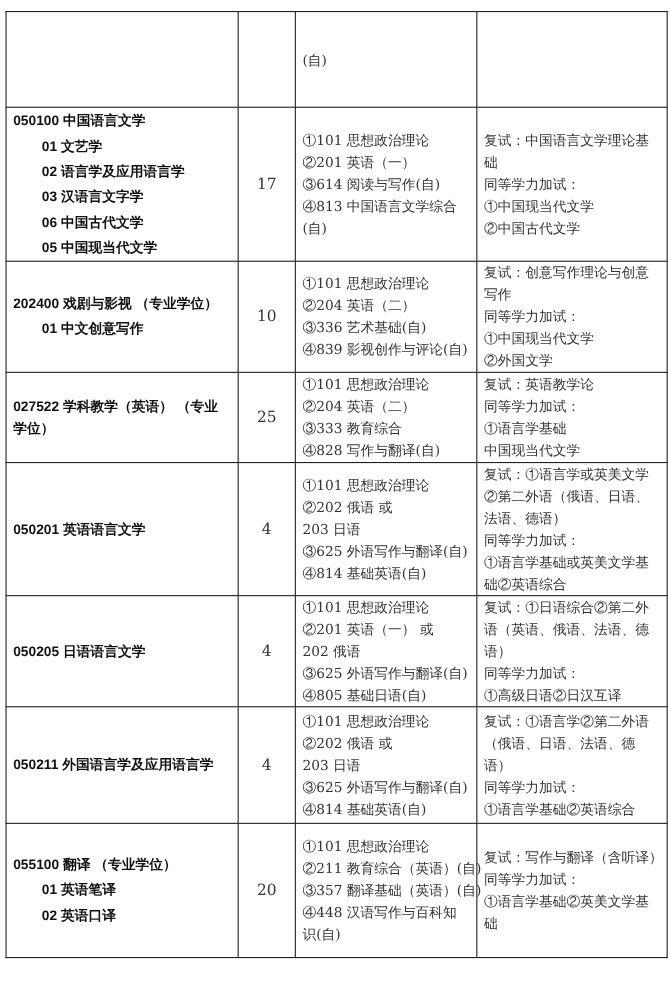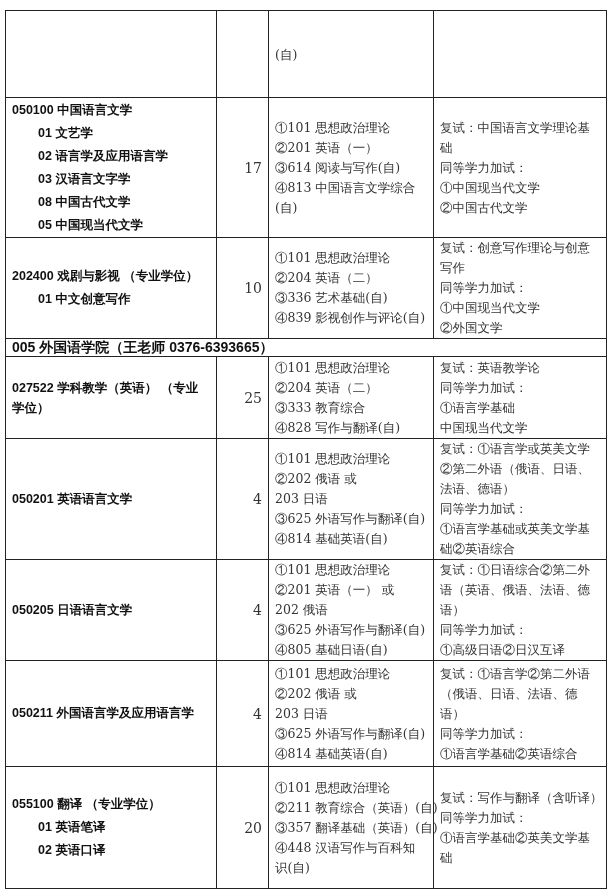--- a/index.html
+++ b/index.html
@@ -4,21 +4,21 @@
 <style>
   html, body { margin: 0; padding: 0; background: #ffffff; }
   body { width: 609px; height: 893px; position: relative; overflow: hidden;
          font-family: "DejaVu Serif", "Liberation Serif", serif; color: #111; }
   table.grid { position: absolute; left: 5px; top: 10px; border-collapse: collapse;
                table-layout: fixed; width: 601px; }
   table.grid td { border: 1px solid #222; vertical-align: middle; padding: 0 6px; }
   col.c1 { width: 211px; } col.c2 { width: 52px; } col.c3 { width: 165px; } col.c4 { width: 173px; }
   .major { font-family: "Liberation Sans", "DejaVu Sans", sans-serif; font-weight: bold; font-size: 12.5px; line-height: 23px; }
   .major .sub { padding-left: 26px; display: block; }
-  .quota { text-align: right; font-size: 14px; color: #333; padding: 0; }
+  .quota { text-align: center; font-size: 14px; color: #333; padding: 0; }
   .exam, .retest { font-size: 12.5px; line-height: 20px; color: #333; }
   .exam .ln, .retest .ln { display: block; white-space: nowrap; }
   .retest .wrap { display: block; white-space: normal; }
   .section td { font-family: "Liberation Sans", "DejaVu Sans", sans-serif; font-weight: bold; font-size: 14px; height: 17px; line-height: 17px; padding: 0 6px; }
   .top-cont td { vertical-align: top; }
 </style>
 </head>
 <body>
 
 <table class="grid">
@@ -38,21 +38,21 @@
         </td>
     <td></td>
   </tr>
 
   <tr style="height:140px;">
     <td class="major">
       <span>050100  中国语言文学</span>
       <span class="sub">01 文艺学</span>
       <span class="sub">02 语言学及应用语言学</span>
       <span class="sub">03 汉语言文字学</span>
-      <span class="sub">08 中国古代文学</span>
+      <span class="sub">06 中国古代文学</span>
       <span class="sub">05 中国现当代文学</span>
     </td>
     <td class="quota">17</td>
     <td class="exam">
       <span class="ln">①101 思想政治理论</span>
       <span class="ln">②201 英语（一）</span>
       <span class="ln">③614 阅读与写作(自)</span>
       <span class="ln">④813 中国语言文学综合</span>
       <span class="ln">(自)</span>
     </td>
@@ -77,23 +77,20 @@
       <span class="ln">④839 影视创作与评论(自)</span>
     </td>
     <td class="retest">
       <span class="wrap">复试：创意写作理论与创意写作</span>
       <span class="ln">同等学力加试：</span>
       <span class="ln">①中国现当代文学</span>
       <span class="ln">②外国文学</span>
     </td>
   </tr>
 
-  <tr class="section">
-    <td colspan="4">005  外国语学院（王老师  0376-6393665）</td>
-  </tr>
 
   <tr style="height:82px;">
     <td class="major" style="line-height:20px;">
       <span>027522  学科教学（英语） （专业学位）</span>
     </td>
     <td class="quota">25</td>
     <td class="exam">
       <span class="ln">①101 思想政治理论</span>
       <span class="ln">②204 英语（二）</span>
       <span class="ln">③333 教育综合</span>

